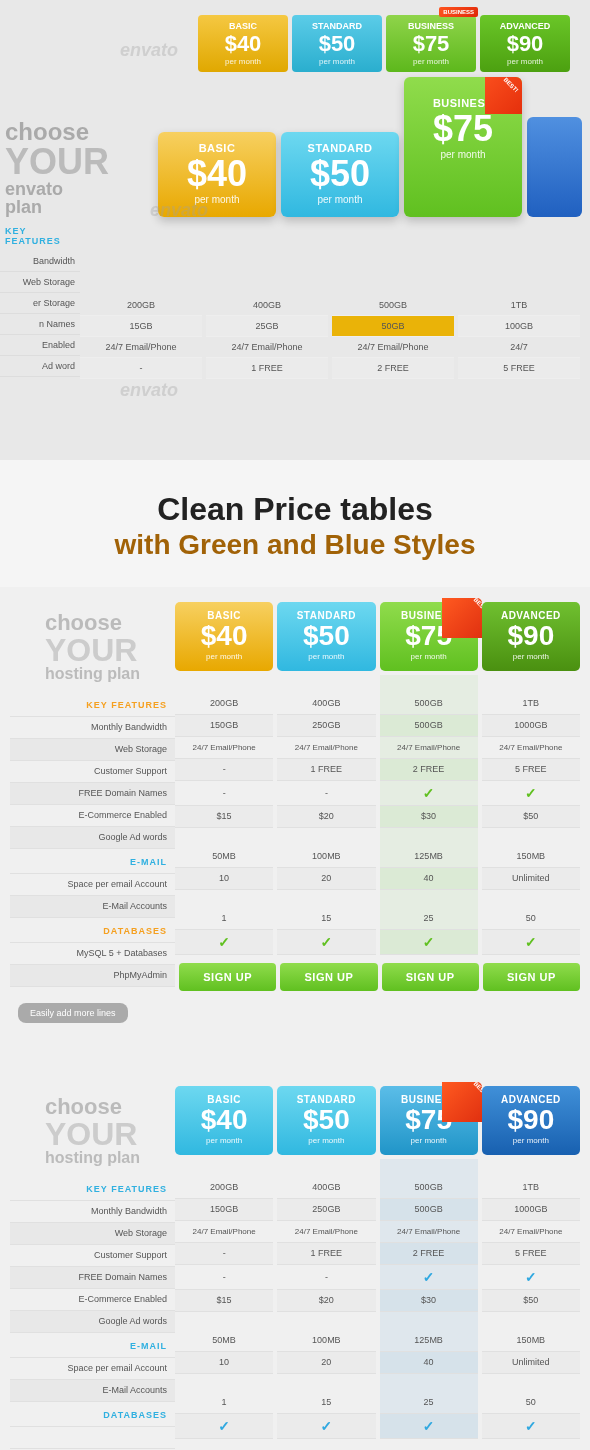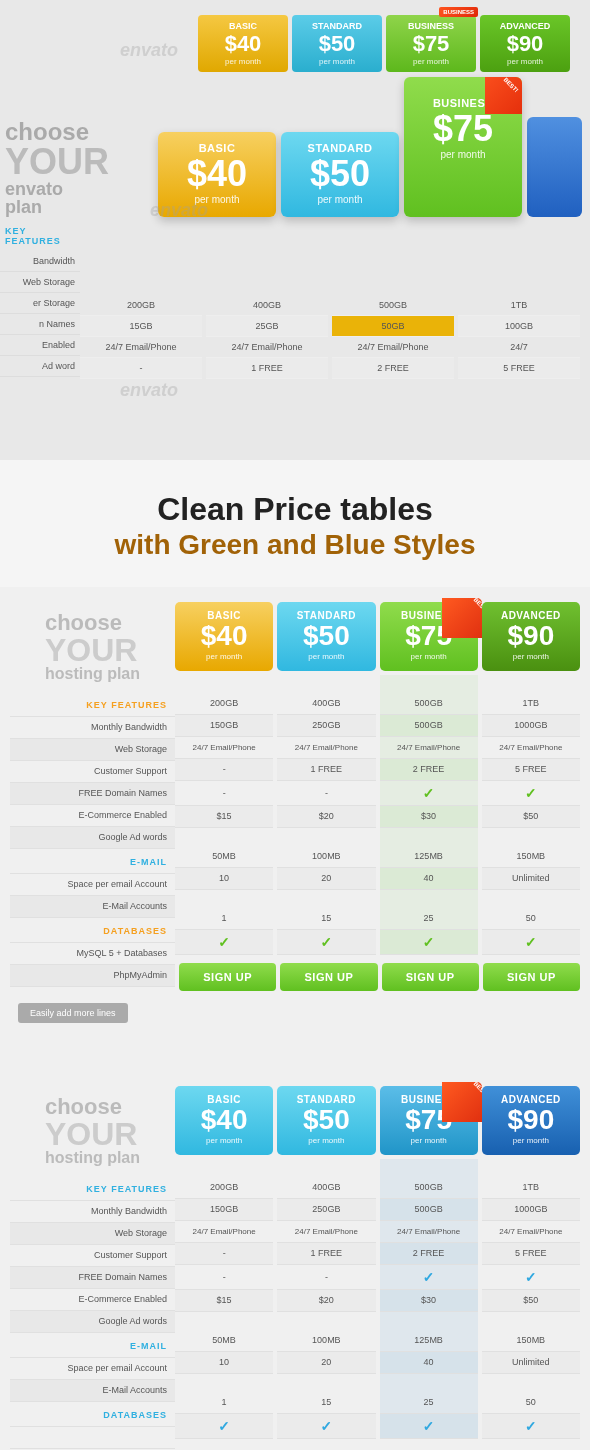--- a/index.html
+++ b/index.html
@@ -325,21 +325,21 @@
       text-transform: uppercase;
       cursor: pointer;
       letter-spacing: 0.5px;
     }
     .btn-green { background: linear-gradient(180deg, #90dc4c, #60c020); }
 
     .add-more-btn {
       background: #aaa;
       color: #fff;
       border: none;
-      border-radius: 3px;
+      border-radius: 8px;
       padding: 5px 12px;
       font-size: 9px;
       cursor: pointer;
       margin-top: 8px;
       display: inline-block;
     }
 
     .pricing-section-title {
       font-size: 9px;
       font-weight: bold;

